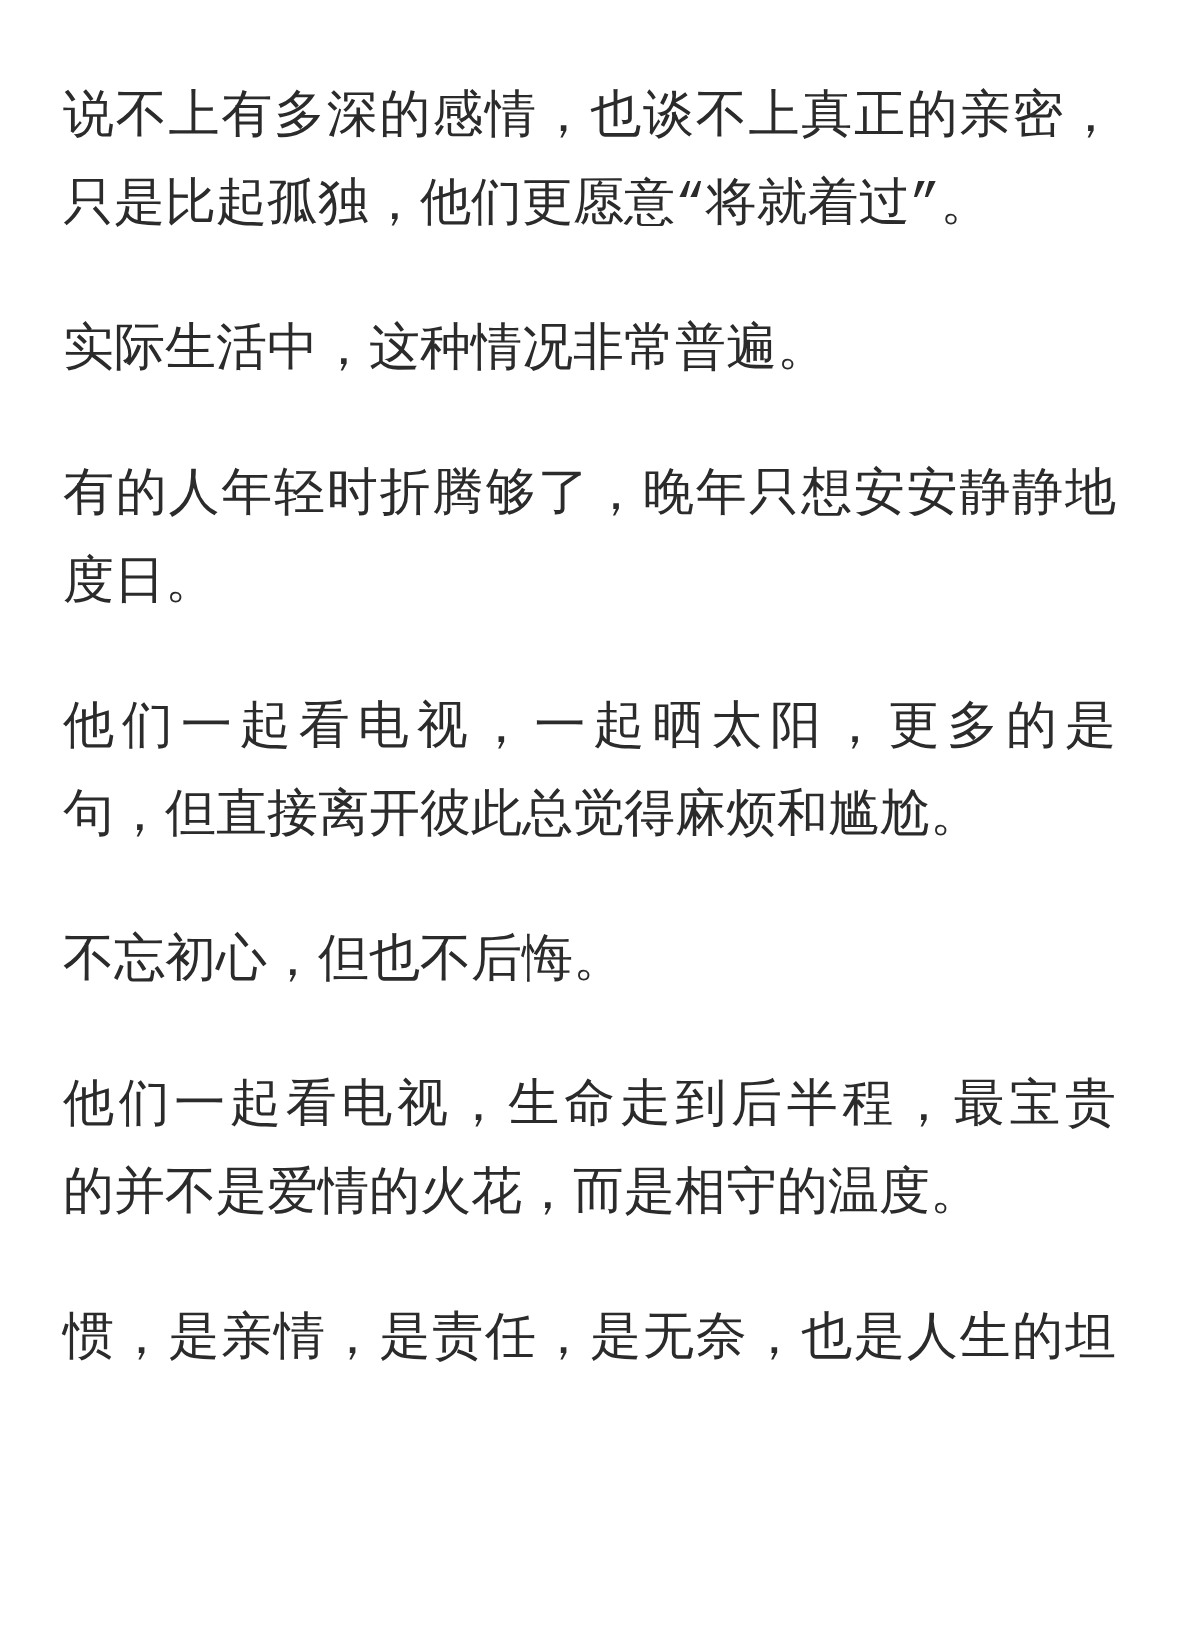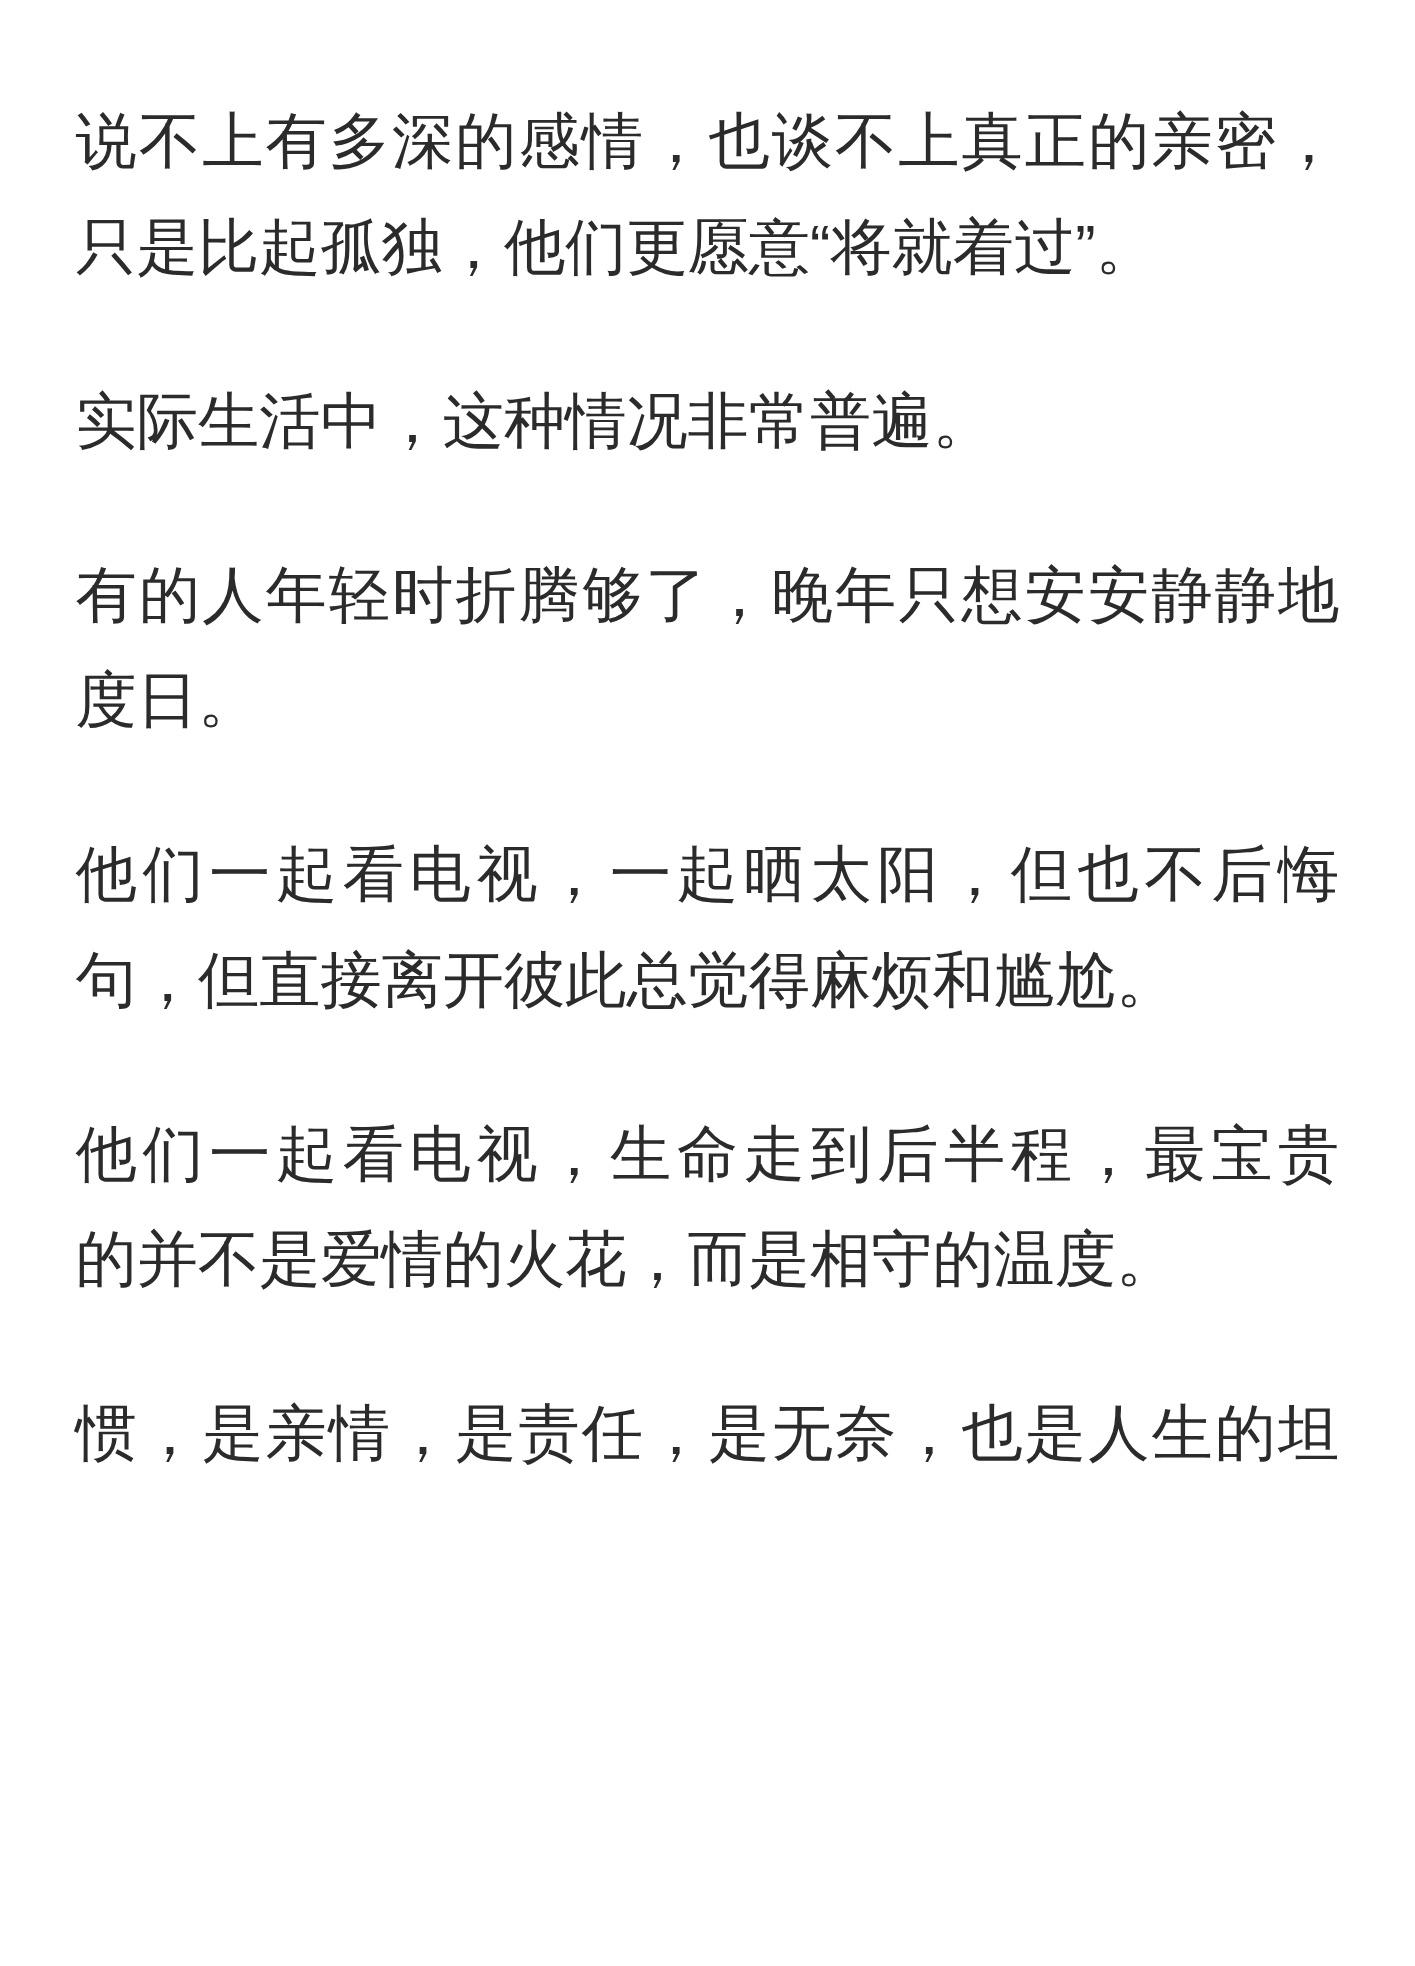--- a/index.html
+++ b/index.html
@@ -15,21 +15,21 @@
   }
   main.article-body {
     box-sizing: border-box;
     width: 1179px;
     padding: 74px 63px 0 63px;
   }
   .paragraph {
     margin: 0 0 57px 0;
   }
   .line {
-    font-family: Liberation Sans, sans-serif;
+    font-family: Liberation Mono, monospace;
     font-size: 51px;
     line-height: 88px;
     color: var(--text-color, #2b2b2b);
     letter-spacing: 0;
     text-align: left;
   }
   
   .line-full {
     text-align: justify;
     text-align-last: justify;
@@ -45,24 +45,25 @@
       <div class="line">只是比起孤独，他们更愿意“将就着过”。</div>
     </div>
     <div class="paragraph">
       <div class="line">实际生活中，这种情况非常普遍。</div>
     </div>
     <div class="paragraph">
       <div class="line line-full">有的人年轻时折腾够了，晚年只想安安静静地</div>
       <div class="line">度日。</div>
     </div>
     <div class="paragraph">
-      <div class="line line-full">他们一起看电视，一起晒太阳，但也不后悔</div>
+      <div class="line line-full">他们一起看电视，一起晒太阳，更多的是</div>
       <div class="line">句，但直接离开彼此总觉得麻烦和尴尬。</div>
     </div>
     <div class="paragraph">
+      <div class="line">不忘初心，但也不后悔。</div>
     </div>
     <div class="paragraph">
       <div class="line line-full">他们一起看电视，生命走到后半程，最宝贵</div>
       <div class="line">的并不是爱情的火花，而是相守的温度。</div>
     </div>
     <div class="paragraph">
       <div class="line line-full">惯，是亲情，是责任，是无奈，也是人生的坦</div>
     </div>
   </main>
 

